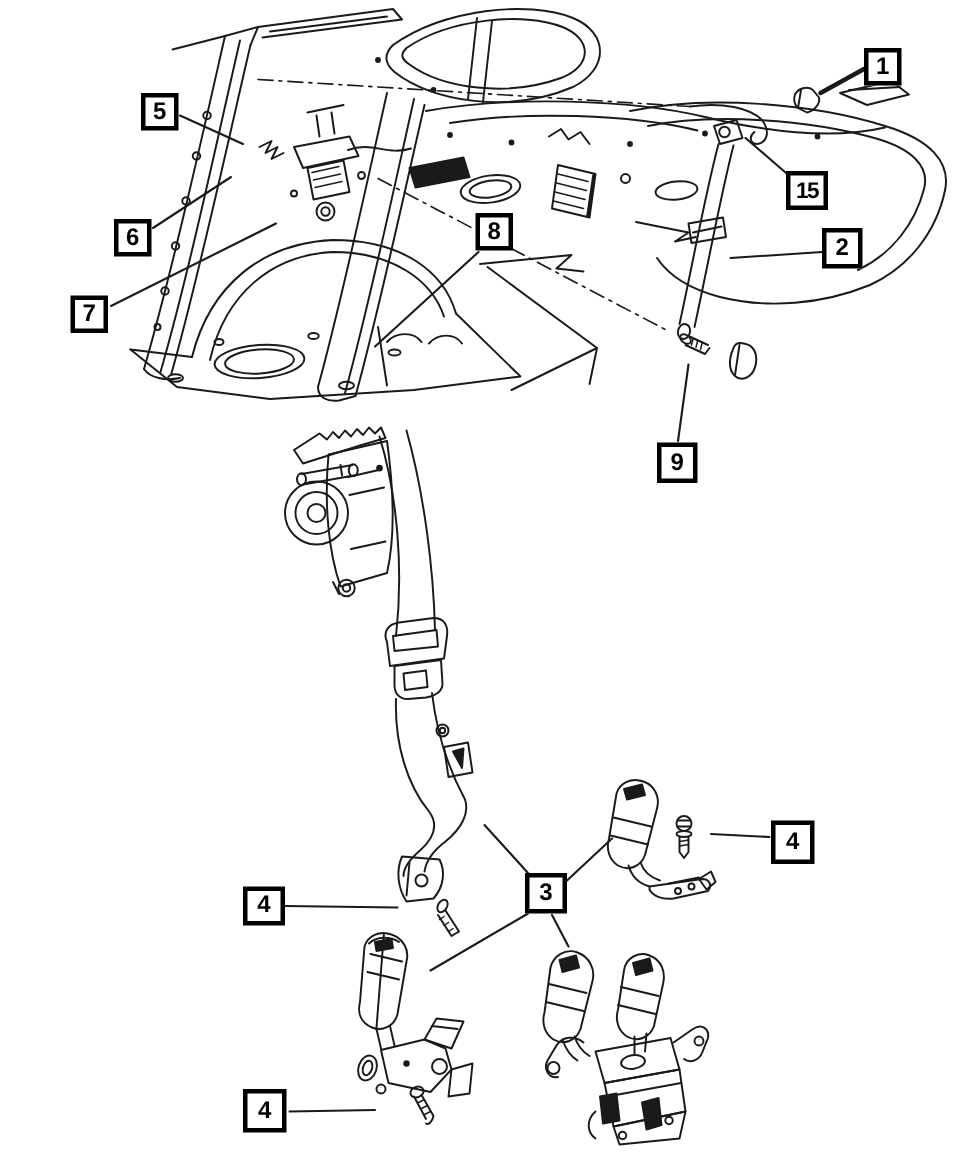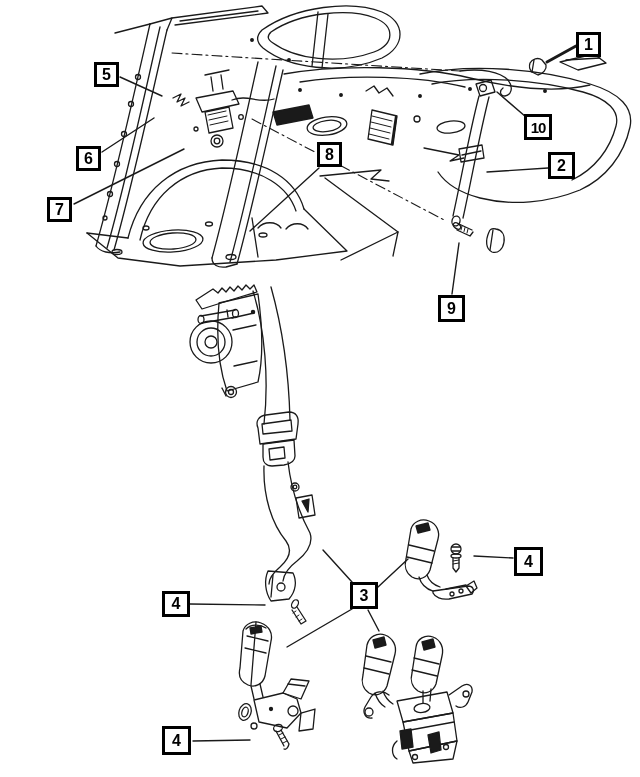--- a/index.html
+++ b/index.html
@@ -287,21 +287,21 @@
 <div class="callout" id="co-6">
       <span>6</span>
     </div>
 <div class="callout" id="co-7">
       <span>7</span>
     </div>
 <div class="callout" id="co-8">
       <span>8</span>
     </div>
 <div class="callout" id="co-10">
-      <span>10</span>
+      <span>15</span>
     </div>
 <div class="callout" id="co-2">
       <span>2</span>
     </div>
 <div class="callout" id="co-9">
       <span>9</span>
     </div>
 <div class="callout" id="co-3">
       <span>3</span>
     </div>

